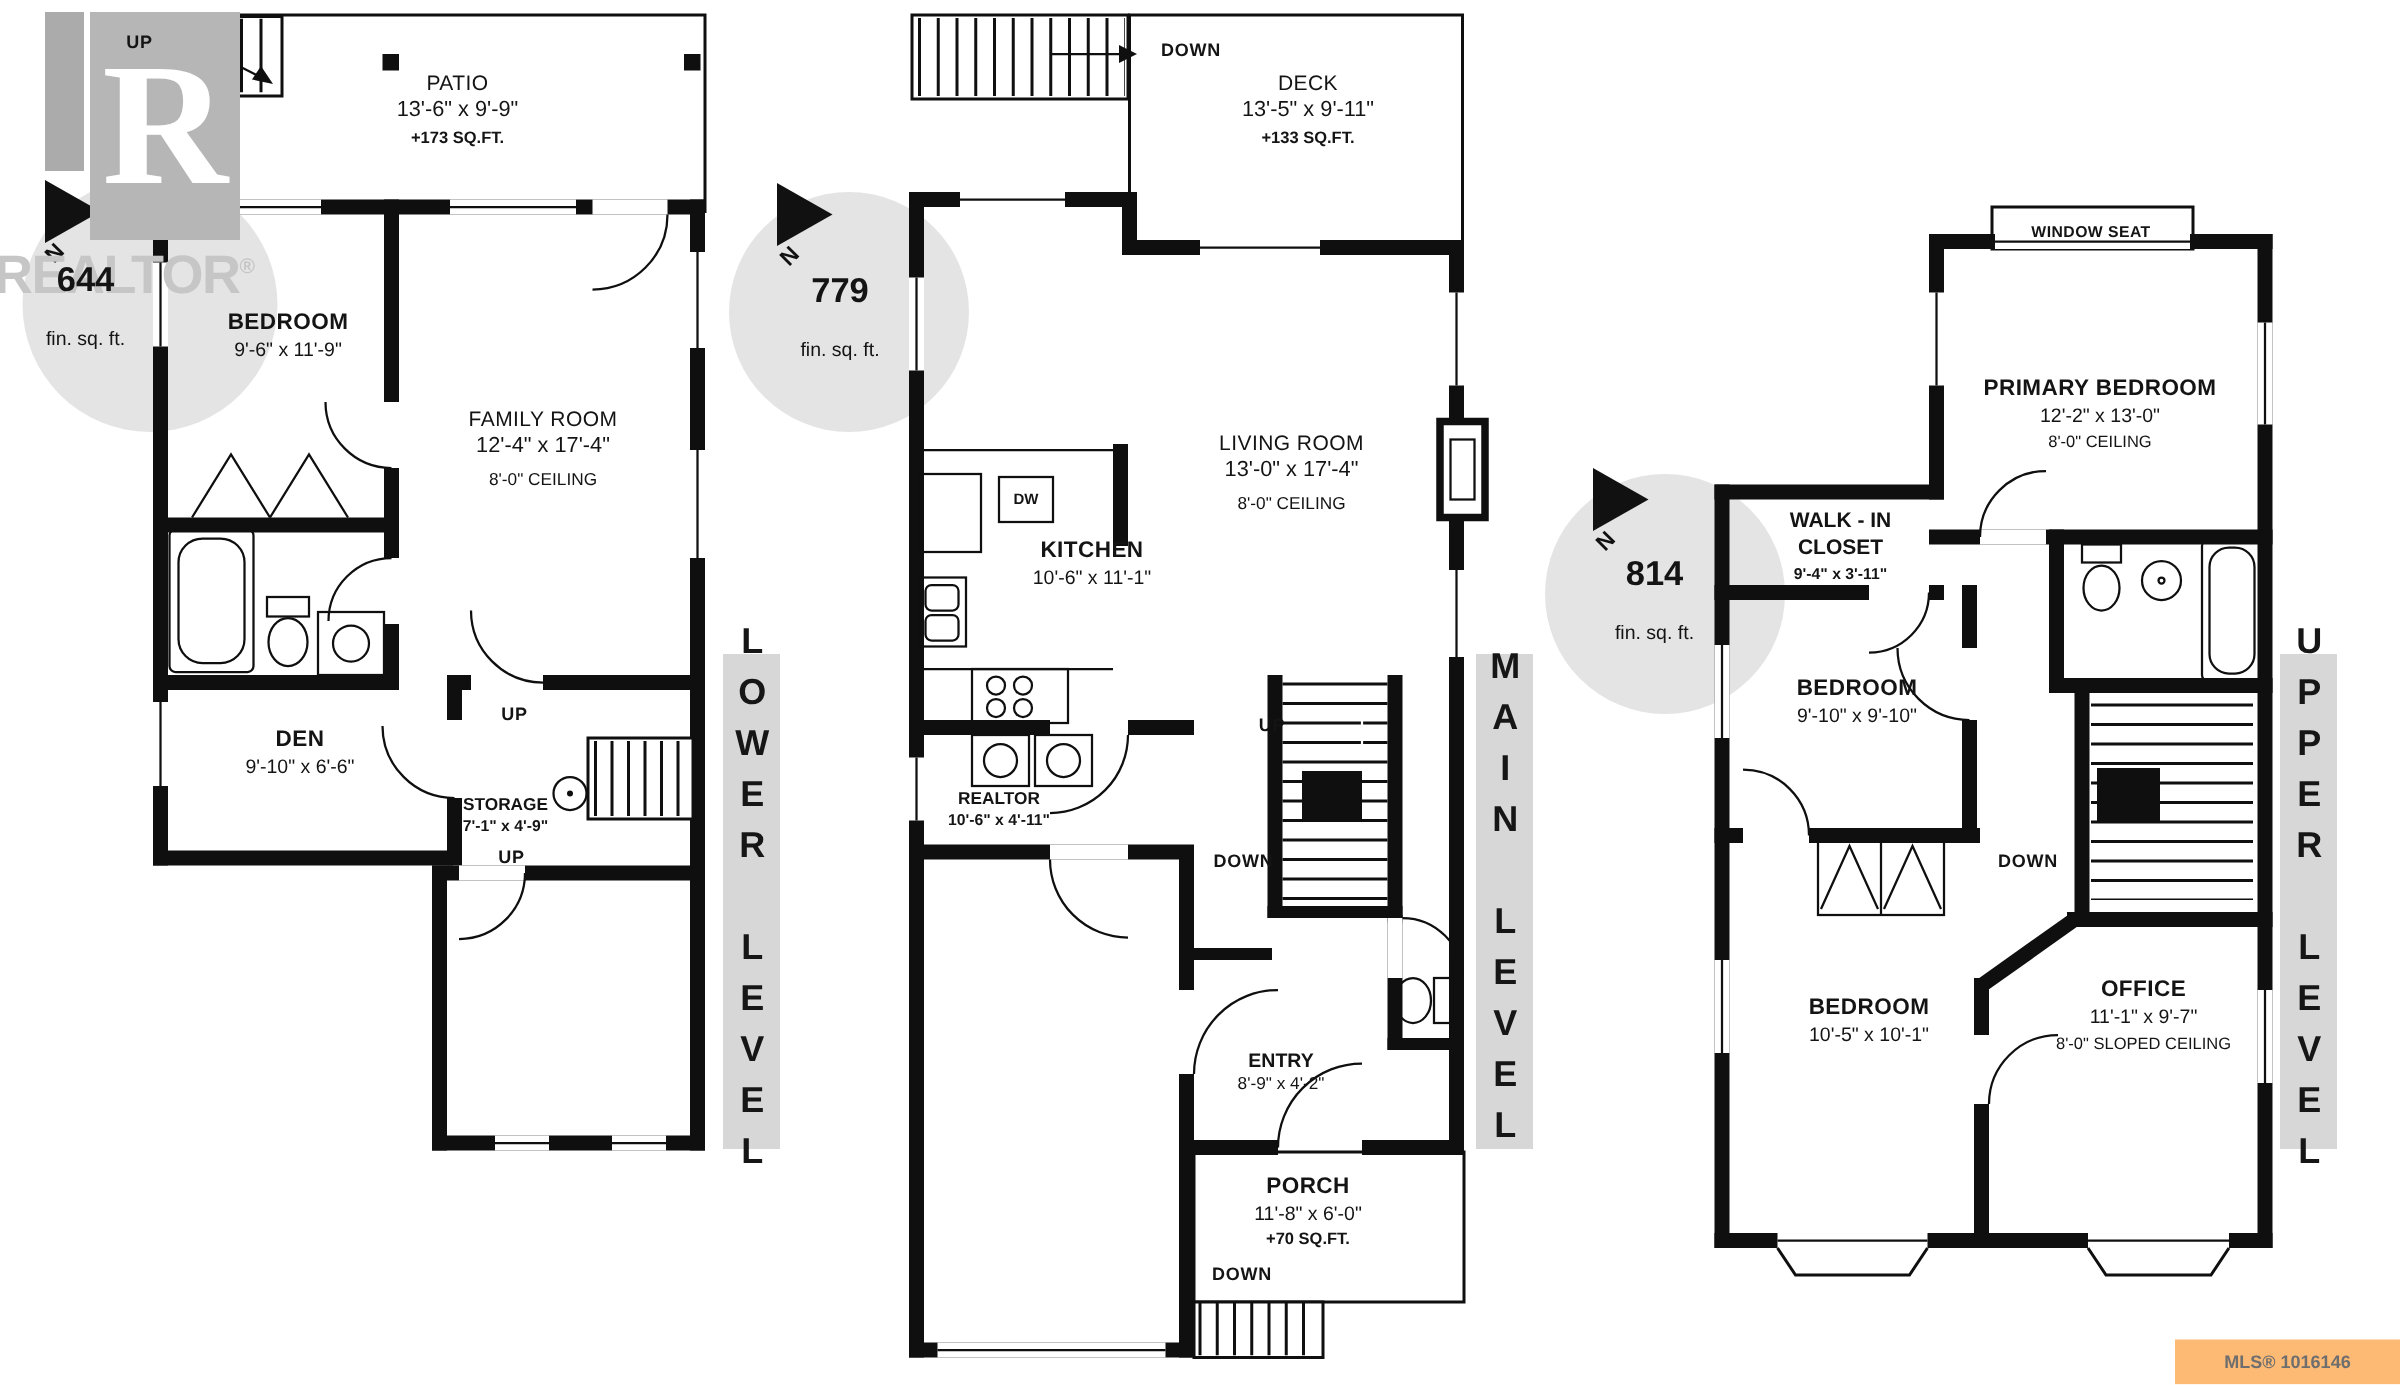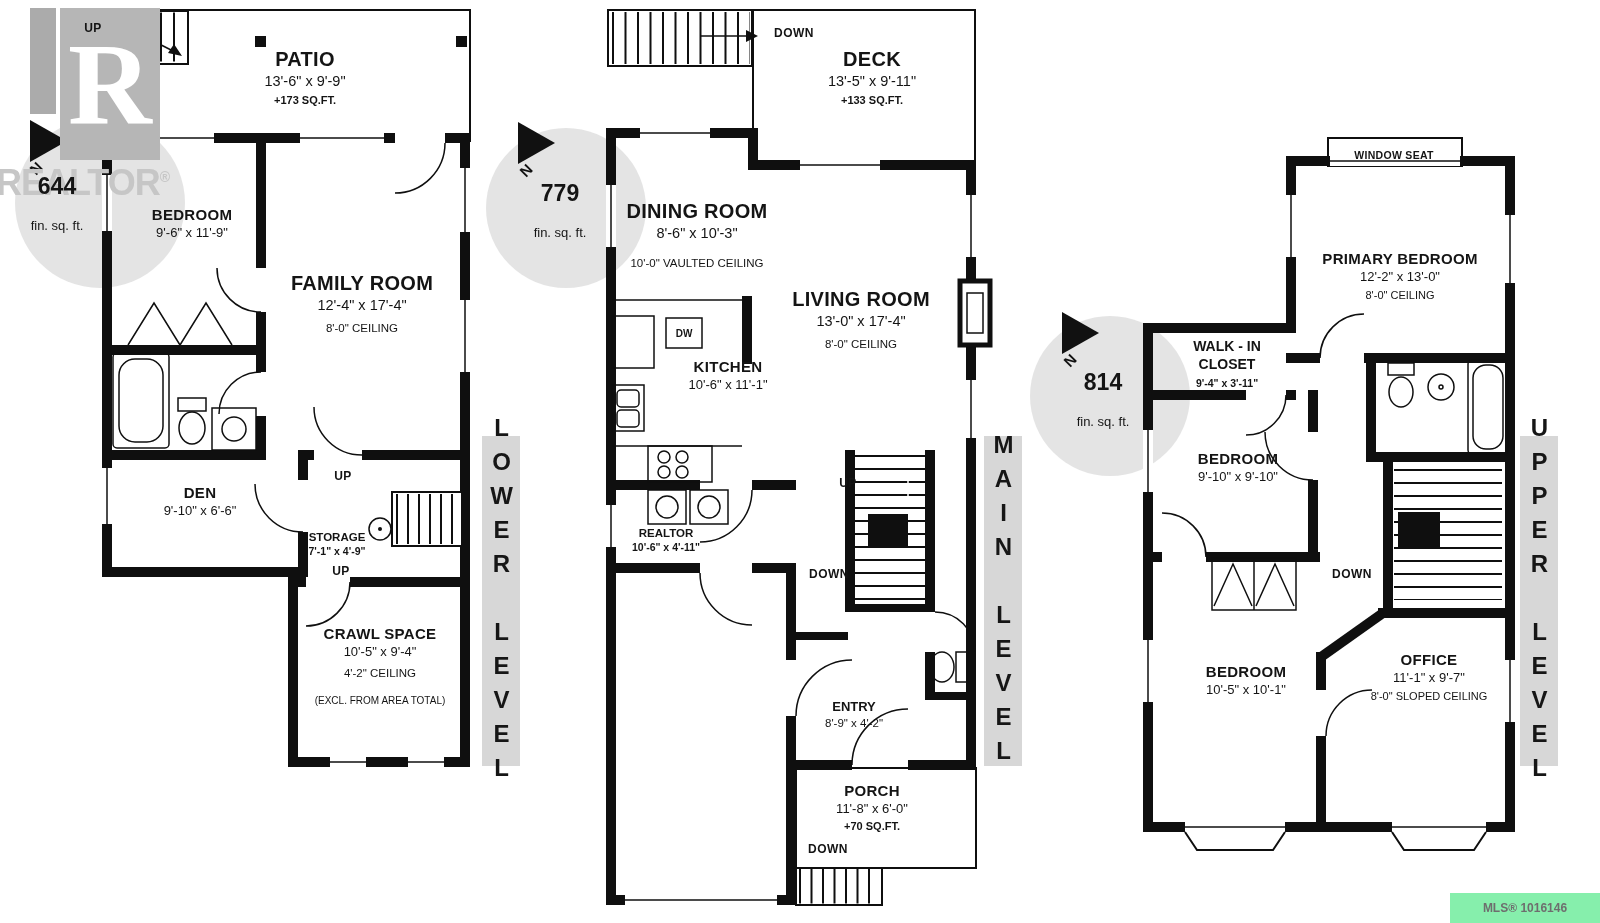--- a/index.html
+++ b/index.html
@@ -9,21 +9,21 @@
   .plan-svg{position:absolute;left:0;top:0;z-index:1}
   .wm{position:absolute;z-index:2}
   .wm-bar{left:30px;top:8px;width:26px;height:106px;background:#ababab}
   .wm-block{left:60px;top:8px;width:100px;height:152px;background:#b6b6b6;color:#fff;
             display:flex;align-items:center;justify-content:center;
             font-family:"Liberation Serif",serif;font-size:116px;font-weight:700}
   .wm-text{left:-4px;top:162px;width:210px;color:#c6c6c6;font-size:36px;font-weight:700;letter-spacing:-1px}
   .wm-text sup{font-size:14px}
   .lbl{position:absolute;z-index:3;transform:translateX(-50%);text-align:center;line-height:1.3;color:#141414}
   .lbl span{display:block;white-space:nowrap}
-  .name-lg{font-size:20px;font-weight:700;letter-spacing:.3px}
+  .name-lg{font-size:14px;font-weight:400;letter-spacing:.3px}
   .name-md{font-size:15px;font-weight:700;letter-spacing:.3px}
   .name-xs{font-size:13px;font-weight:700}
   .name-sm{font-size:11.5px;font-weight:700}
   .dims-lg{font-size:14.5px}
   .dims-md{font-size:13px}
   .dims-xs{font-size:11.5px}
   .dims-sm{font-size:10.5px;font-weight:600}
   .ceil{font-size:11.5px;margin-top:6px}
   .ceil-sm{font-size:11px;margin-top:3px}
   .ceil-gap{font-size:11.5px;margin-top:13px}
@@ -33,21 +33,21 @@
   .stair{font-size:12px;font-weight:700;letter-spacing:.5px}
   .tiny{font-size:10px;font-weight:700}
   .tiny2{font-size:10.5px;font-weight:600;letter-spacing:.3px}
   .wrap{white-space:normal !important;width:100px;margin:4px auto;font-size:14px;font-weight:700;line-height:1.25}
   .area-num{font-size:23px;font-weight:700}
   .area-unit{font-size:13px;margin-top:16px}
   .level-strip{position:absolute;top:436px;width:38px;height:330px;background:#d7d7d7;z-index:3;
                display:flex;align-items:center;justify-content:center}
   .level-strip span{writing-mode:vertical-rl;text-orientation:upright;font-size:24px;font-weight:700;
                     letter-spacing:7px;line-height:1;white-space:pre;color:#161616}
-  .mls{position:absolute;right:0;top:893px;width:150px;height:30px;background:#86efac;z-index:3;
+  .mls{position:absolute;right:0;top:893px;width:150px;height:30px;background:#fdba74;z-index:3;
        display:flex;align-items:center;justify-content:center;font-size:12px;color:#6e6e6e;font-weight:600}
 </style>
 </head>
 <body>
 
 <div class="canvas">
 
   <svg class="plan-svg" width="1600" height="923" viewBox="0 0 1600 923">
 
     <g>
@@ -377,42 +377,31 @@
   <div class="lbl" style="left:200px;top:483px">
     <span class="name-md">DEN</span>
     <span class="dims-md">9'-10" x 6'-6"</span>
   </div>
   <div class="lbl" style="left:337px;top:530px">
     <span class="name-sm">STORAGE</span>
     <span class="dims-sm">7'-1" x 4'-9"</span>
   </div>
   <div class="lbl stair" style="left:343px;top:469px">UP</div>
   <div class="lbl stair" style="left:341px;top:564px">UP</div>
-  <div class="lbl" style="left:380px;top:624px">
-    <span class="name-md">CRAWL SPACE</span>
-    <span class="dims-md">10'-5" x 9'-4"</span>
-    <span class="ceil">4'-2" CEILING</span>
-    <span class="note">(EXCL. FROM AREA TOTAL)</span>
-  </div>
 
   <div class="lbl" style="left:560px;top:179px">
     <span class="area-num">779</span>
     <span class="area-unit">fin. sq. ft.</span>
   </div>
   <div class="lbl stair" style="left:794px;top:26px">DOWN</div>
   <div class="lbl" style="left:872px;top:46px">
     <span class="name-lg">DECK</span>
     <span class="dims-lg">13'-5" x 9'-11"</span>
     <span class="sub">+133 SQ.FT.</span>
   </div>
-  <div class="lbl" style="left:697px;top:198px">
-    <span class="name-lg">DINING ROOM</span>
-    <span class="dims-lg">8'-6" x 10'-3"</span>
-    <span class="ceil-gap">10'-0" VAULTED CEILING</span>
-  </div>
   <div class="lbl" style="left:861px;top:286px">
     <span class="name-lg">LIVING ROOM</span>
     <span class="dims-lg">13'-0" x 17'-4"</span>
     <span class="ceil">8'-0" CEILING</span>
   </div>
   <div class="lbl" style="left:728px;top:357px">
     <span class="name-md">KITCHEN</span>
     <span class="dims-md">10'-6" x 11'-1"</span>
   </div>
   <div class="lbl tiny" style="left:684px;top:327px">DW</div>

